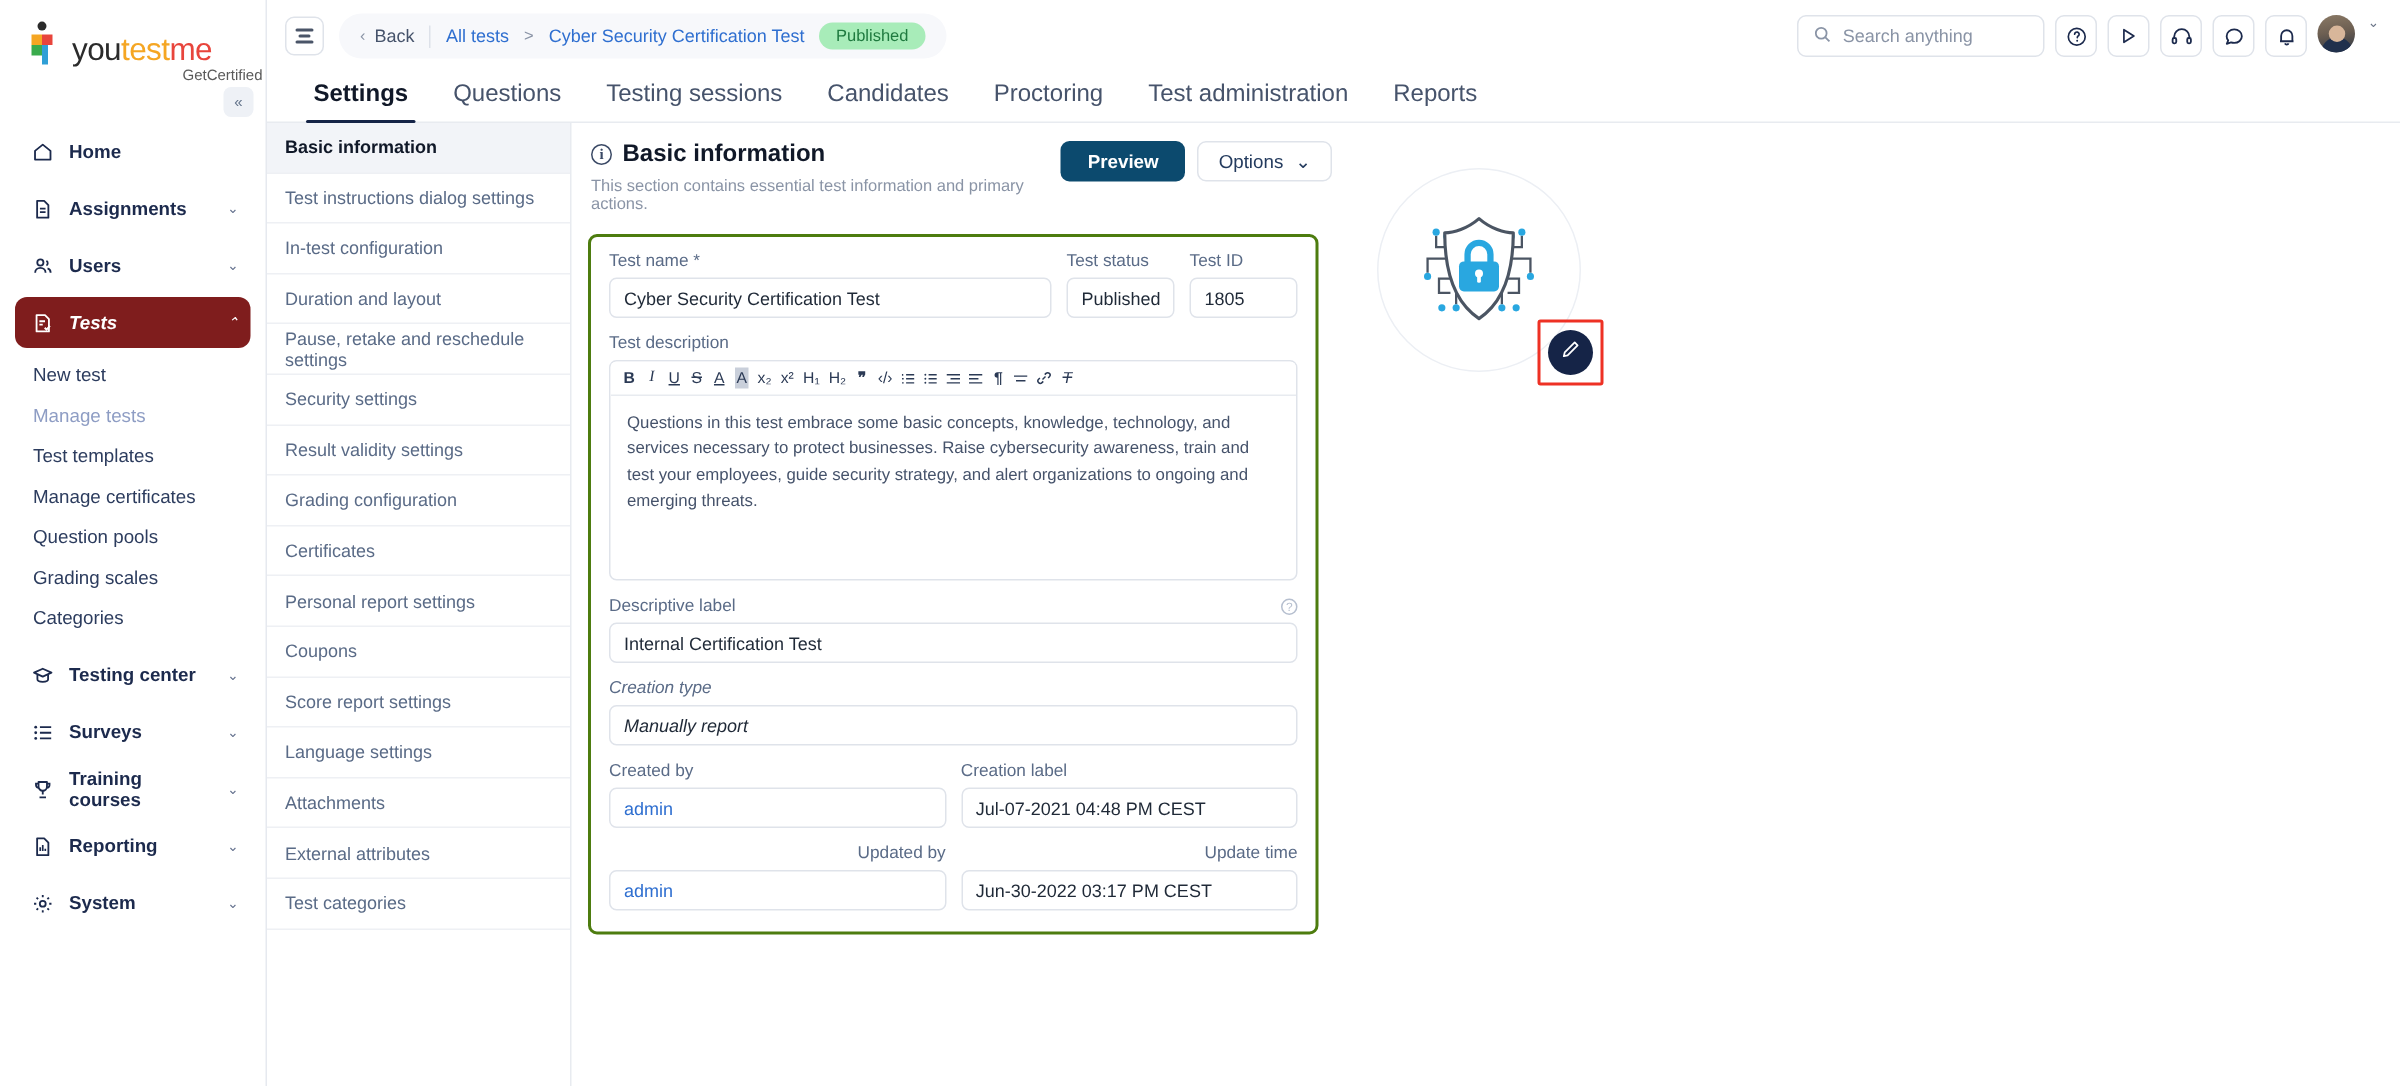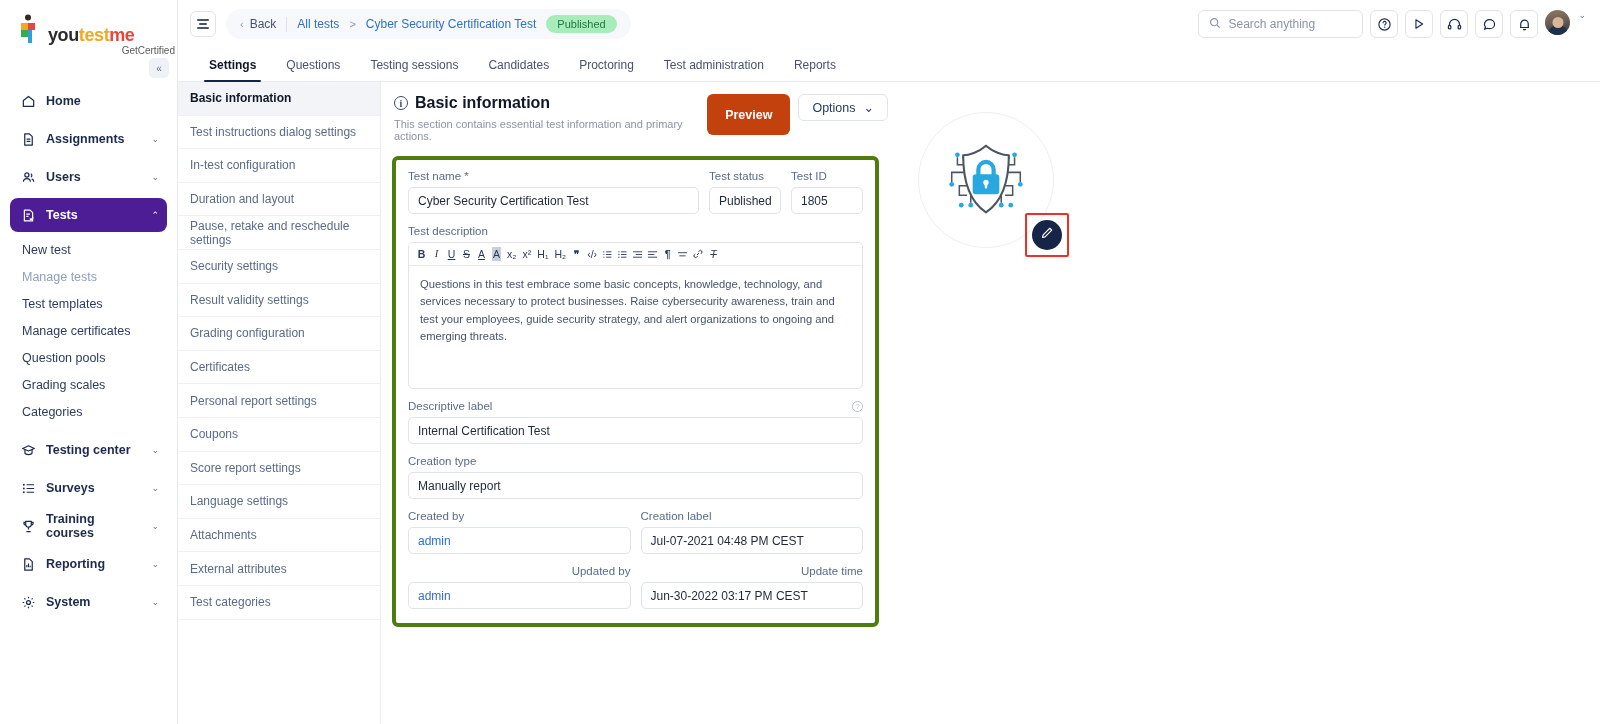--- a/index.html
+++ b/index.html
@@ -16,21 +16,21 @@
     width: 178px; height: 724px;
     background: #ffffff;
     border-right: 1px solid #e6e9ef;
     position: relative;
     flex: 0 0 178px;
     overflow: hidden;
   }
   .logo-wrap { padding: 14px 0 0 18px; }
   .logo-row { display: flex; align-items: flex-end; gap: 4px; }
   .logo-mark { width: 26px; height: 30px; position: relative; flex: 0 0 26px; }
-  .logo-text { font-size: 18px; font-weight: 700; letter-spacing: -0.4px; line-height: 1; }
+  .logo-text { font-size: 21px; font-weight: 400; letter-spacing: -0.4px; line-height: 1; }
   .logo-text .c1 { color: #2b2b2b; }
   .logo-text .c2 { color: #f5a623; }
   .logo-text .c3 { color: #e8453c; }
   .logo-sub { font-size: 10px; color: #5a5a5a; text-align: right; margin-top: 1px; padding-right: 2px;}
 
   .collapse-btn {
     position: absolute; right: 8px; top: 58px;
     width: 20px; height: 20px; border-radius: 5px;
     background: #eef1f6; color: #64748b;
     font-size: 10px; display: flex; align-items: center; justify-content: center;
@@ -40,21 +40,21 @@
   .nav-item {
     display: flex; align-items: center;
     height: 34px; margin: 0 10px 4px 10px;
     padding: 0 8px 0 10px; border-radius: 8px;
     color: #1c2a4d; font-size: 12.5px; cursor: pointer;
     gap: 10px;
   }
   .nav-item .ic { width: 16px; height: 16px; flex: 0 0 16px; display:flex; align-items:center; justify-content:center; }
   .nav-item .lbl { flex: 1 1 auto; font-weight: 600; }
   .nav-item .chev { font-size: 9px; color: #63708d; }
-  .nav-item.active { background: #4c1d95; color: #ffffff; }
+  .nav-item.active { background: #7f1d1d; color: #ffffff; font-style: italic; }
   .nav-item.active .chev { color: #ffffff; }
   .sub-item {
     height: 27px; display: flex; align-items: center;
     padding-left: 22px; font-size: 12.5px; color: #2c3c5e;
     cursor: pointer;
   }
   .sub-item.current { color: #8e9dc4; }
 
   
   .main { flex: 1 1 auto; display: flex; flex-direction: column; background: #fafbfc; min-width: 0; }
@@ -110,21 +110,21 @@
     content:""; position:absolute; left:50%; bottom:0; transform:translateX(-50%);
     width:21px; height:10px; border-radius:10px 10px 0 0; background:#20304c;
   }
   .ava-chev { color:#6b7588; font-size: 9px; cursor:pointer; margin-left:1px;}
 
   .tabsbar {
     height: 34px; background: #ffffff; display: flex; align-items: flex-end;
     padding-left: 16px; gap: 0; border-bottom: 1px solid #e8ebf0; flex: 0 0 34px;
   }
   .tab {
-    font-size: 12px; color: #46536b; padding: 0 15px 9px 15px; cursor: pointer;
+    font-size: 16px; color: #46536b; padding: 0 15px 9px 15px; cursor: pointer;
     position: relative;
   }
   .tab.active { color: #101828; font-weight: 700; }
   .tab.active::after {
     content: ""; position: absolute; left: 10px; right: 10px; bottom: -1px;
     height: 2.5px; background: #152447; border-radius: 2px;
   }
 
   .content { flex: 1 1 auto; display: flex; background: #ffffff; min-height: 0; }
 
@@ -137,32 +137,32 @@
   .setting-row.active { background: #f2f4f8; color: #101828; font-weight: 700; }
 
   
   .panel-area { flex: 1 1 auto; padding: 12px 0 0 11px; min-width: 0; display:flex; }
   .form-col { width: 500px; flex: 0 0 500px; }
   .panel-head { display: flex; align-items: flex-start; padding: 0 4px 0 2px; }
   .panel-title-wrap { flex: 1 1 auto; }
   .panel-title { display: flex; align-items: center; gap: 7px; font-size: 16px; font-weight: 700; color: #101828; }
   .panel-sub { font-size: 11px; color: #8a94a6; margin-top: 6px; }
   .btn-preview {
-    background: #c2410c; color: #fff; border: none; border-radius: 6px;
-    height: 41px; padding: 0 18px; font-size: 12.5px; font-weight: 600; cursor: pointer;
+    background: #0c4a6e; color: #fff; border: none; border-radius: 6px;
+    height: 27px; padding: 0 18px; font-size: 12.5px; font-weight: 600; cursor: pointer;
     font-family: inherit;
   }
   .btn-options {
     background: #fff; color: #243b5e; border: 1px solid #dfe3ea; border-radius: 6px;
     height: 27px; padding: 0 13px; font-size: 12.5px; cursor: pointer; margin-left: 8px;
     display: inline-flex; align-items: center; gap: 8px; font-family: inherit;
   }
 
   .form-card {
-    margin-top: 14px; border: 4px solid #4d7c0f; border-radius: 6px;
+    margin-top: 14px; border: 2px solid #4d7c0f; border-radius: 6px;
     padding: 10px 12px 14px 12px; background: #fff; width: 487px;
   }
   .fld-label { font-size: 11.5px; color: #5a6b87; margin-bottom: 5px; }
   .inp {
     height: 27px; border: 1px solid #dfe3ea; border-radius: 5px;
     display: flex; align-items: center; padding: 0 9px;
     font-size: 12px; color: #1f2937; background: #fff;
   }
   .inp.link { color: #2f6fd0; }
   .row { display: flex; gap: 10px; }
@@ -544,21 +544,21 @@
             </div>
 
             <div style="margin-top:11px;">
               <div class="fld-label" style="display:flex;align-items:center;">
                 <span>Descriptive label</span>
                 <span class="help-dot" style="margin-left:auto;">?</span>
               </div>
               <div class="inp">Internal Certification Test</div>
             </div>
 
-            <div class="row" style="margin-top:11px;">
+            <div class="row" style="margin-top:11px;font-style:italic;">
               <div class="cell" style="flex:1 1 50%;">
                 <div class="fld-label">Creation type</div>
                 <div class="inp">Manually report</div>
               </div>
             </div>
 
             <div class="row" style="margin-top:11px;">
               <div class="cell" style="flex:1 1 50%;">
                 <div class="fld-label">Created by</div>
                 <div class="inp link">admin</div>

